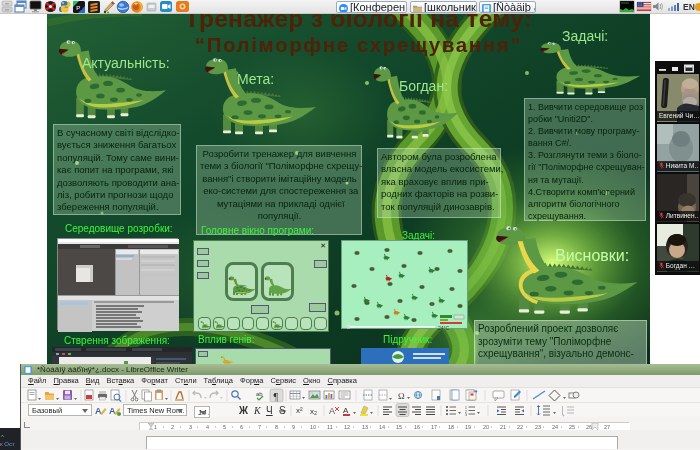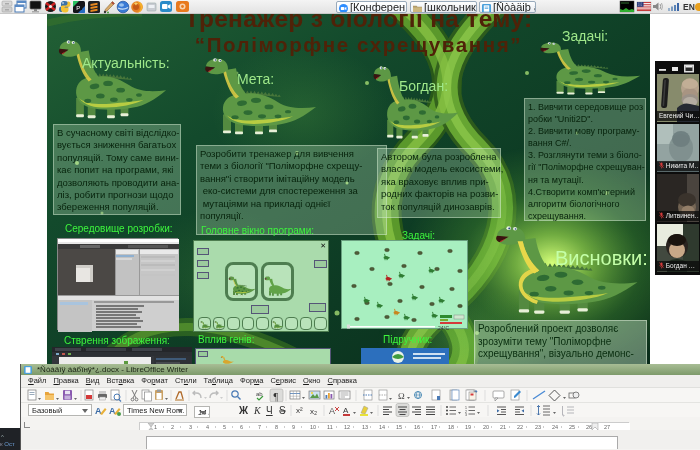--- a/index.html
+++ b/index.html
@@ -116,24 +116,24 @@
         <use href="#dino"></use>
       </svg>
   <svg class="abs" style="left:440px;top:213px;" width="153" height="92" viewBox="0 0 120 85" preserveAspectRatio="none">
         <use href="#dino2"></use>
       </svg>
 
   <div class="hdr" style="left:35px;top:42px;">Актуальність:</div>
   <div class="hdr" style="left:190px;top:58px;">Мета:</div>
   <div class="hdr" style="left:352px;top:65px;">Богдан:</div>
   <div class="hdr" style="left:515px;top:15px;">Задачі:</div>
-  <div class="hdr" style="left:508px;top:234px;font-size:20px;color:#c4ffa8;">Висновки:</div>
+  <div class="hdr" style="left:508px;top:234px;font-size:16px;color:#c4ffa8;">Висновки:</div>
 
   <div class="panel" style="left:6px;top:111px;width:128px;height:91px;">В сучасному світі відслідко-<br>вується зниження багатьох<br>популяцій. Тому саме вини-<br>кає попит на програми, які<br>дозволяють проводити ана-<br>ліз, робити прогнози щодо<br>збереження популяцій.</div>
-  <div class="panel" style="left:149px;top:132px;width:191px;height:90px;">Розробити тренажер для вивчення<br>теми з біології "Поліморфне схрещу-<br>вання"і створити імітаційну модель<br>&nbsp;еко-системи для спостереження за<br>&nbsp;мутаціями на прикладі однієї<br>популяції.</div>
+  <div class="panel" style="left:149px;top:132px;width:166px;height:90px;text-align:center;">Розробити тренажер для вивчення<br>теми з біології "Поліморфне схрещу-<br>вання"і створити імітаційну модель<br>&nbsp;еко-системи для спостереження за<br>&nbsp;мутаціями на прикладі однієї<br>популяції.</div>
   <div class="panel" style="left:330px;top:135px;width:124px;height:70px;">Автором була розроблена<br>власна модель екосистеми,<br>яка враховує вплив при-<br>родних факторів на розви-<br>ток популяцій динозаврів.</div>
   <div class="panel" style="left:477px;top:85px;width:122px;height:123px;font-size:9px;line-height:12.1px;">1. Вивчити середовище роз<br>робки "Uniti2D".<br>2. Вивчити мову програму-<br>вання C#/.<br>3. Розглянути теми з біоло-<br>гії "Поліморфне схрещуван-<br>ня та мутації.<br>4.Створити комп'ютерний<br>алгоритм біологічного<br>схрещування.</div>
   <div class="panel2" style="left:427px;top:307px;width:173px;height:45px;font-size:10px;">Розроблений проект дозволяє<br>зрозуміти тему "Поліморфне<br>схрещування", візуально демонс-</div>
 
   <div class="shdr" style="left:18px;top:210px;">Середовище розробки:</div>
   <div class="shdr" style="left:154px;top:212px;">Головне вікно програми:</div>
   <div class="shdr" style="left:355px;top:217px;">Задачі:</div>
   <div class="shdr" style="left:17px;top:322px;">Стврення зображення:</div>
   <div class="shdr" style="left:151px;top:321px;">Вплив генів:</div>
   <div class="shdr" style="left:336px;top:321px;">Підручник:</div>

